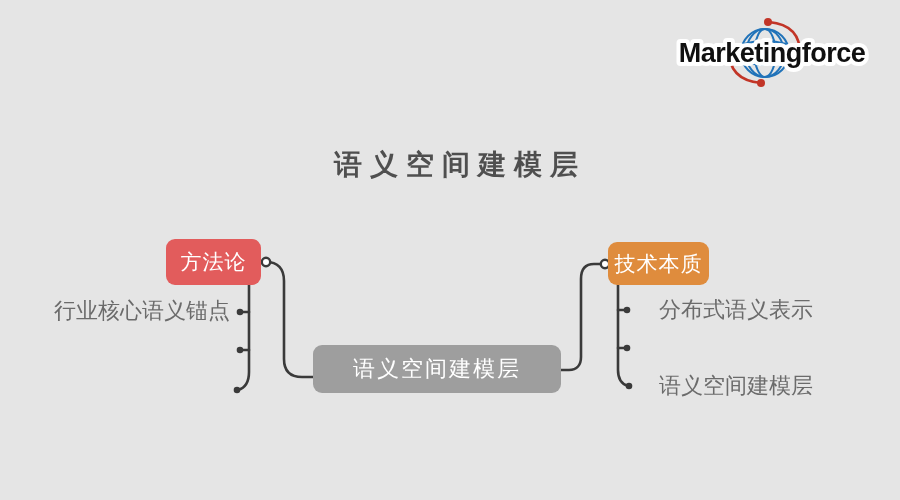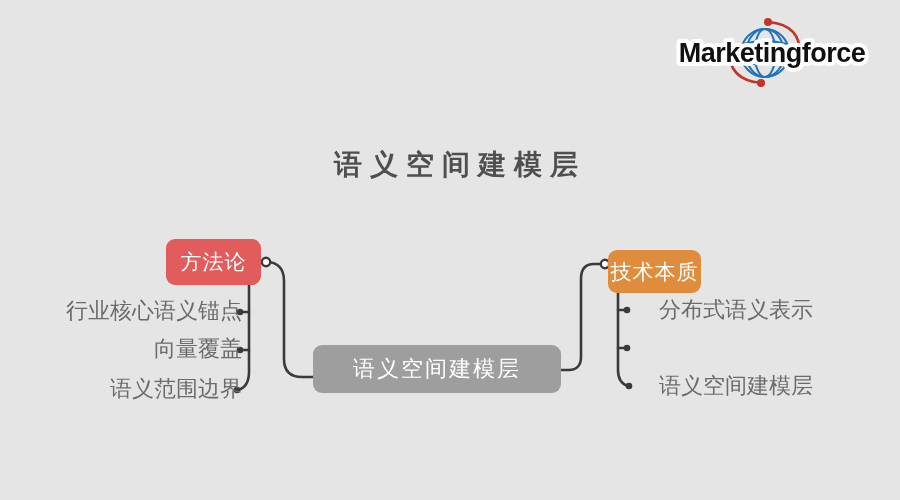--- a/index.html
+++ b/index.html
@@ -60,32 +60,32 @@
   .node {
     position: absolute;
     display: flex;
     align-items: center;
     justify-content: center;
     color: #ffffff;
     border-radius: 9px;
     box-sizing: border-box;
   }
   #node-branch-left  { left: 166px; top: 239px; width: 95px;  height: 46px; background: var(--branch-red);    font-size: 21px; letter-spacing: 1px; }
-  #node-branch-right { left: 608px; top: 242px; width: 93px;  height: 43px; background: var(--branch-orange); font-size: 21px; letter-spacing: 1px; margin-top: 8px; }
+  #node-branch-right { left: 608px; top: 242px; width: 101px;  height: 43px; background: var(--branch-orange); font-size: 21px; letter-spacing: 1px; }
   #node-root         { left: 313px; top: 345px; width: 248px; height: 48px; background: var(--root-gray);     font-size: 22px; letter-spacing: 2px; }
 
   
   .child-label {
     position: absolute;
     font-size: 22px;
     color: var(--child-text);
     line-height: 28px;
     white-space: nowrap;
   }
-  .child-left  { left: 0;     width: 230px; text-align: right; padding-left: 12px; }
+  .child-left  { left: 0;     width: 230px; text-align: right; }
   .child-right { left: 643px; text-align: left; margin-left: 16px; }
   #child-l1 { top: 297px; }
   #child-l2 { top: 335px; }
   #child-l3 { top: 375px; }
   #child-r1 { top: 296px; }
   #child-r2 { top: 334px; }
   #child-r3 { top: 372px; }
 </style>
 </head>
 <body>
@@ -134,18 +134,16 @@
     <circle class="end-dot" cx="627" cy="310" r="3.3"></circle>
     <circle class="end-dot" cx="627" cy="348" r="3.3"></circle>
     <circle class="end-dot" cx="629" cy="386" r="3.3"></circle>
   </svg>
 
   <div class="node" id="node-branch-left">方法论</div>
   <div class="node" id="node-branch-right">技术本质</div>
   <div class="node" id="node-root">语义空间建模层</div>
 
   <div class="child-label child-left" id="child-l1">行业核心语义锚点</div>
-  <div class="child-label child-left" id="child-l2">向量覆盖</div>
-  <div class="child-label child-left" id="child-l3">语义范围边界</div>
   <div class="child-label child-right" id="child-r1">分布式语义表示</div>
   <div class="child-label child-right" id="child-r3">语义空间建模层</div>
 
 </div>
 
 </body></html>

